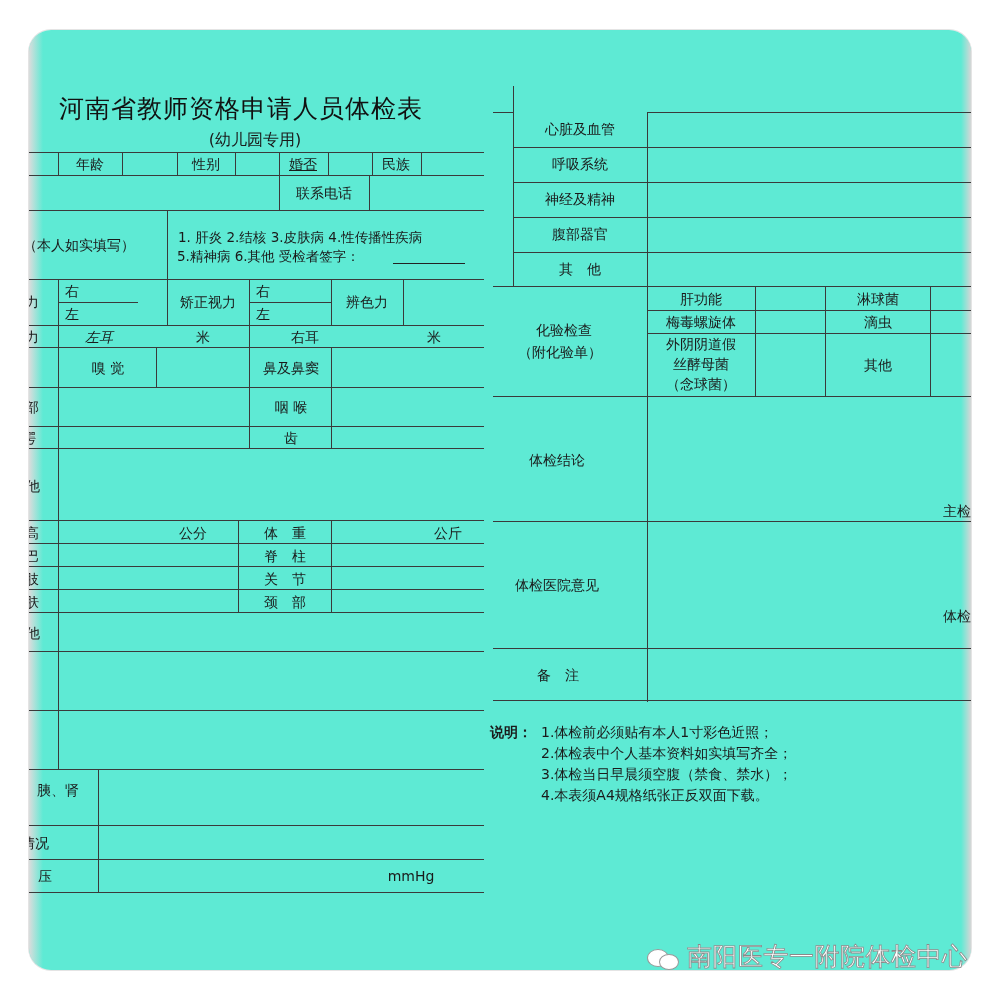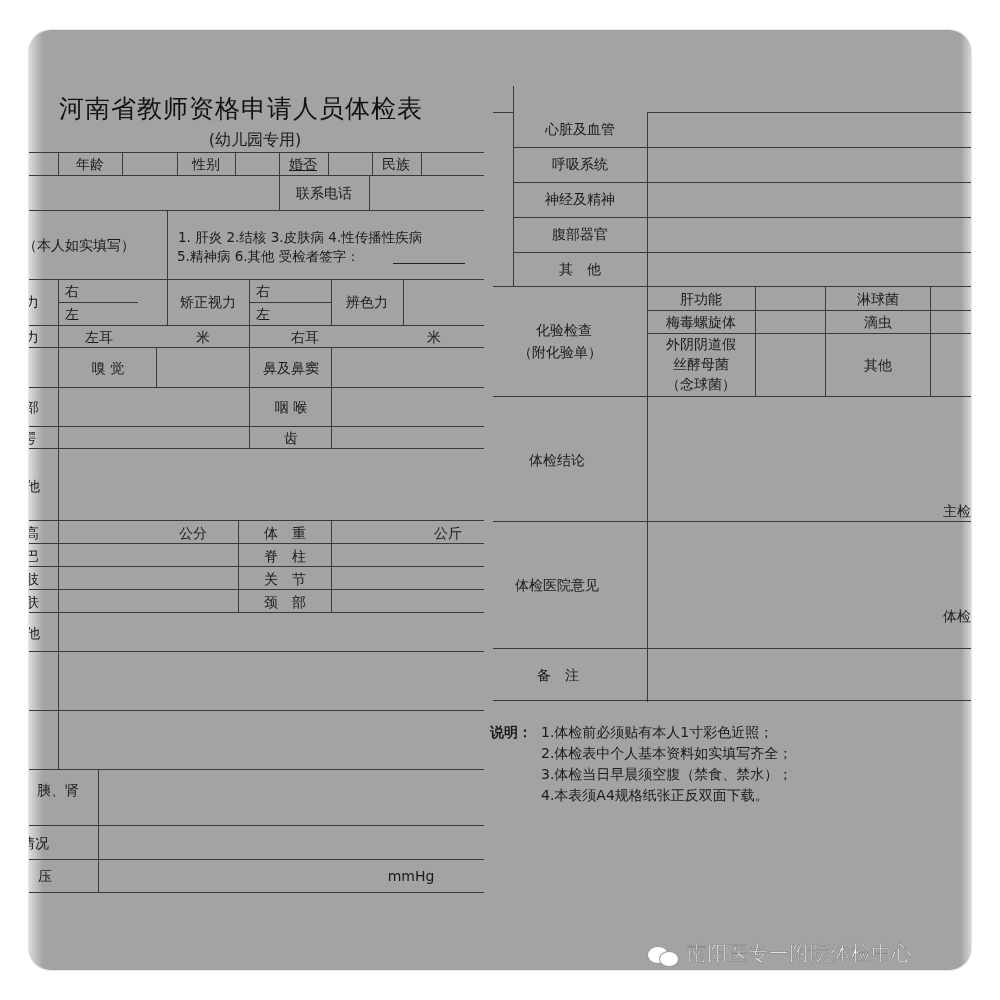--- a/index.html
+++ b/index.html
@@ -6,36 +6,36 @@
     body {
       width: 1000px; height: 1000px; background: #ffffff; position: relative; overflow: hidden;
       font-family: "DejaVu Sans", "Liberation Sans", sans-serif; color: #1a1a1a;
     }
     .frame {
       position: absolute; left: 29px; top: 30px; width: 942px; height: 940px;
       border-radius: 22px; background: #ffffff;
       box-shadow: 0 0 0 1px #e4e4e4, inset 0 -6px 8px -4px #d8d8d8, inset 4px 0 6px -4px #dcdcdc, inset -4px 0 6px -4px #dcdcdc;
       overflow: hidden;
     }
-    .page { position: absolute; background: #a3a3a3; overflow: hidden; }
+    .page { position: absolute; background: #5eead4; overflow: hidden; }
     .page-left { left: 0; top: 0; width: 460px; height: 940px; }
     .page-right { left: 455px; top: 0; width: 487px; height: 940px; }
     .shade-left { position: absolute; left: 0; top: 0; width: 14px; height: 100%;
       background: linear-gradient(to right, #dcdcdc, rgba(255,255,255,0)); }
     .shade-right { position: absolute; right: 0; top: 0; width: 10px; height: 100%;
       background: linear-gradient(to left, #d6d6d6, rgba(255,255,255,0)); }
     .h { position: absolute; height: 0; border-top: 1.5px solid #3a3a3a; }
     .v { position: absolute; width: 0; border-left: 1.5px solid #3a3a3a; }
     .t { position: absolute; font-size: 14px; line-height: 16px; white-space: nowrap; }
     .c { text-align: center; transform: translateX(-50%); }
     .title { font-size: 25px; line-height: 30px; letter-spacing: 1px; color: #111; }
     .subtitle { font-size: 16px; line-height: 18px; }
     .sig { font-size: 13px; color: #333; }
     .underline { position: absolute; border-top: 1.2px solid #222; }
-    .watermark { position: absolute; left: 645px; top: 940px; font-size: 20px; color: #fff;
+    .watermark { position: absolute; left: 645px; top: 940px; font-size: 25px; color: #fff;
       -webkit-text-stroke: 0.8px #8a8a8a; letter-spacing: 0.5px; white-space: nowrap; }
     .wm-icon { display: inline-block; width: 38px; height: 22px; position: relative; vertical-align: middle; margin-right: 4px; }
     .wm-icon span { position: absolute; border: 1.2px solid #999; border-radius: 50%; background: #fff; }
   </style>
 </head>
 <body>
 
 <div class="frame">
 
   <div class="page page-left">
@@ -109,21 +109,21 @@
 
     <div class="t" style="left:-4px; top:264px;">力</div>
     <div class="t" style="left:36px; top:253px;">右</div>
     <div class="t" style="left:36px; top:276px;">左</div>
     <div class="t c" style="left:179px; top:264px;">矫正视力</div>
     <div class="t" style="left:227px; top:253px;">右</div>
     <div class="t" style="left:227px; top:276px;">左</div>
     <div class="t c" style="left:338px; top:264px;">辨色力</div>
 
     <div class="t" style="left:-4px; top:299px;">力</div>
-    <div class="t c" style="left:70px; top:299px;">左耳</div>
+    <div class="t c" style="left:70px; top:299px;font-style:italic;">左耳</div>
     <div class="t c" style="left:174px; top:299px;">米</div>
     <div class="t c" style="left:276px; top:299px;">右耳</div>
     <div class="t c" style="left:405px; top:299px;">米</div>
 
     <div class="t c" style="left:79px; top:330px;text-align:center;">嗅 觉</div>
     <div class="t c" style="left:262px; top:330px;">鼻及鼻窦</div>
 
     <div class="t" style="left:-4px; top:369px;">部</div>
     <div class="t c" style="left:262px; top:369px;">咽 喉</div>
 

